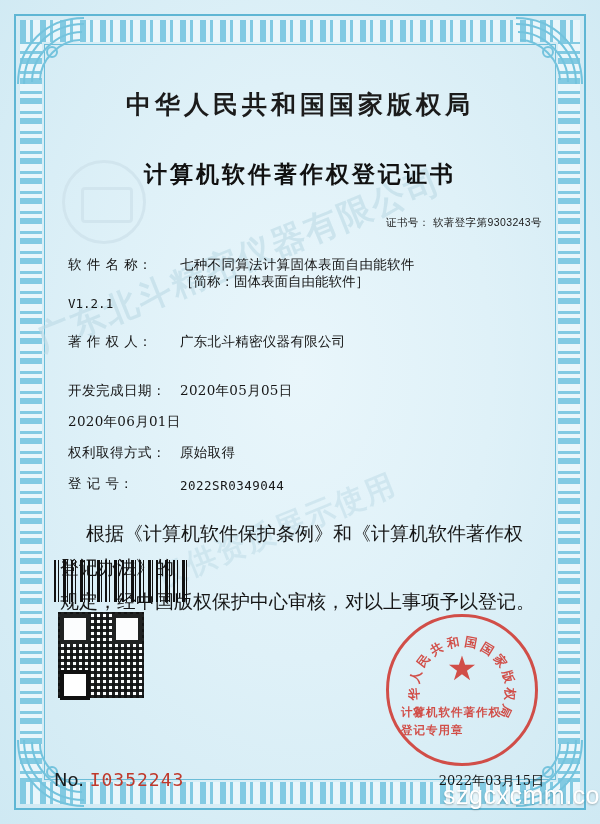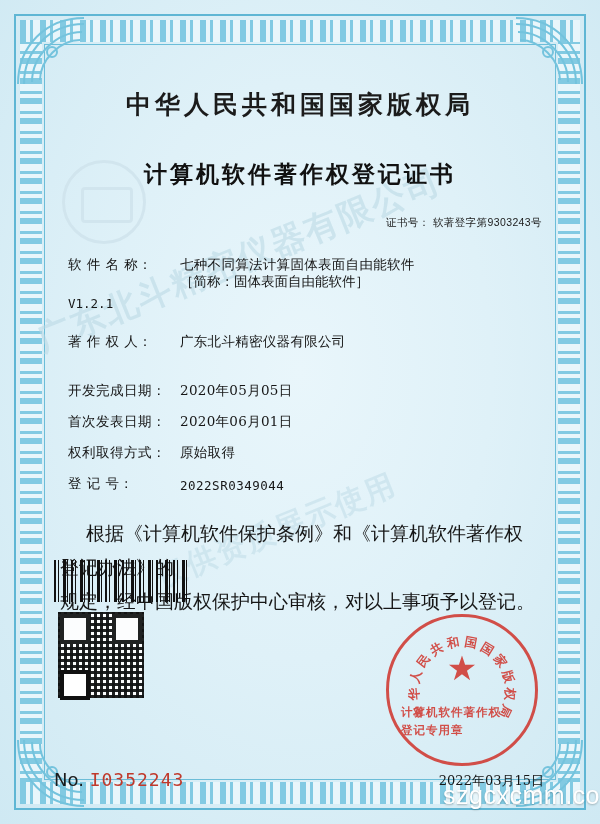--- a/index.html
+++ b/index.html
@@ -398,21 +398,20 @@
         <div class="fvalue">广东北斗精密仪器有限公司</div>
       </div>
 
       <div class="gap-block"></div>
 
       <div class="frow">
         <div class="flabel">开发完成日期：</div>
         <div class="fvalue">2020年05月05日</div>
       </div>
       <div class="frow">
-        <div class="flabel">首次发表日期：</div>
         <div class="fvalue">2020年06月01日</div>
       </div>
       <div class="frow">
         <div class="flabel">权利取得方式：</div>
         <div class="fvalue">原始取得</div>
       </div>
       <div class="frow">
         <div class="flabel">登 记 号：</div>
         <div class="fvalue mono">2022SR0349044</div>
       </div>

